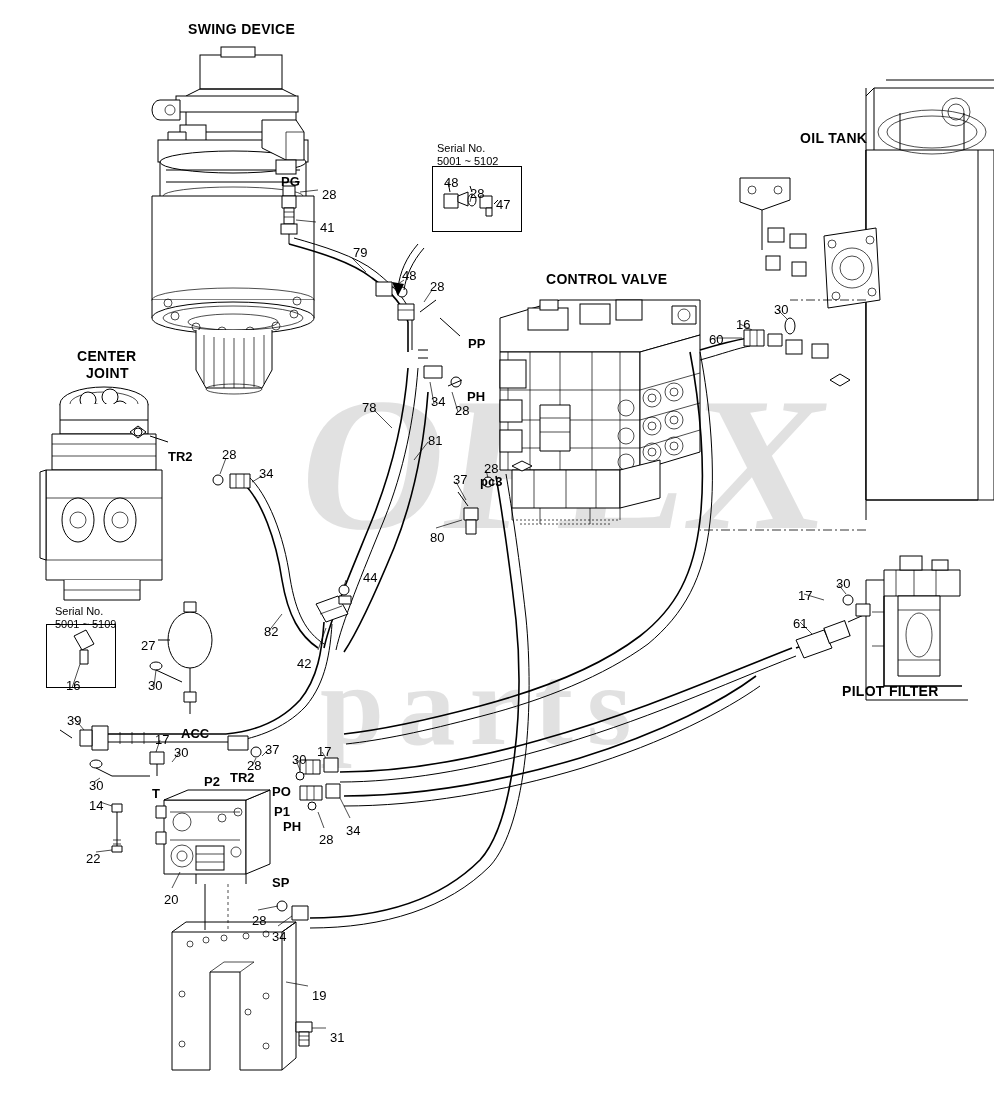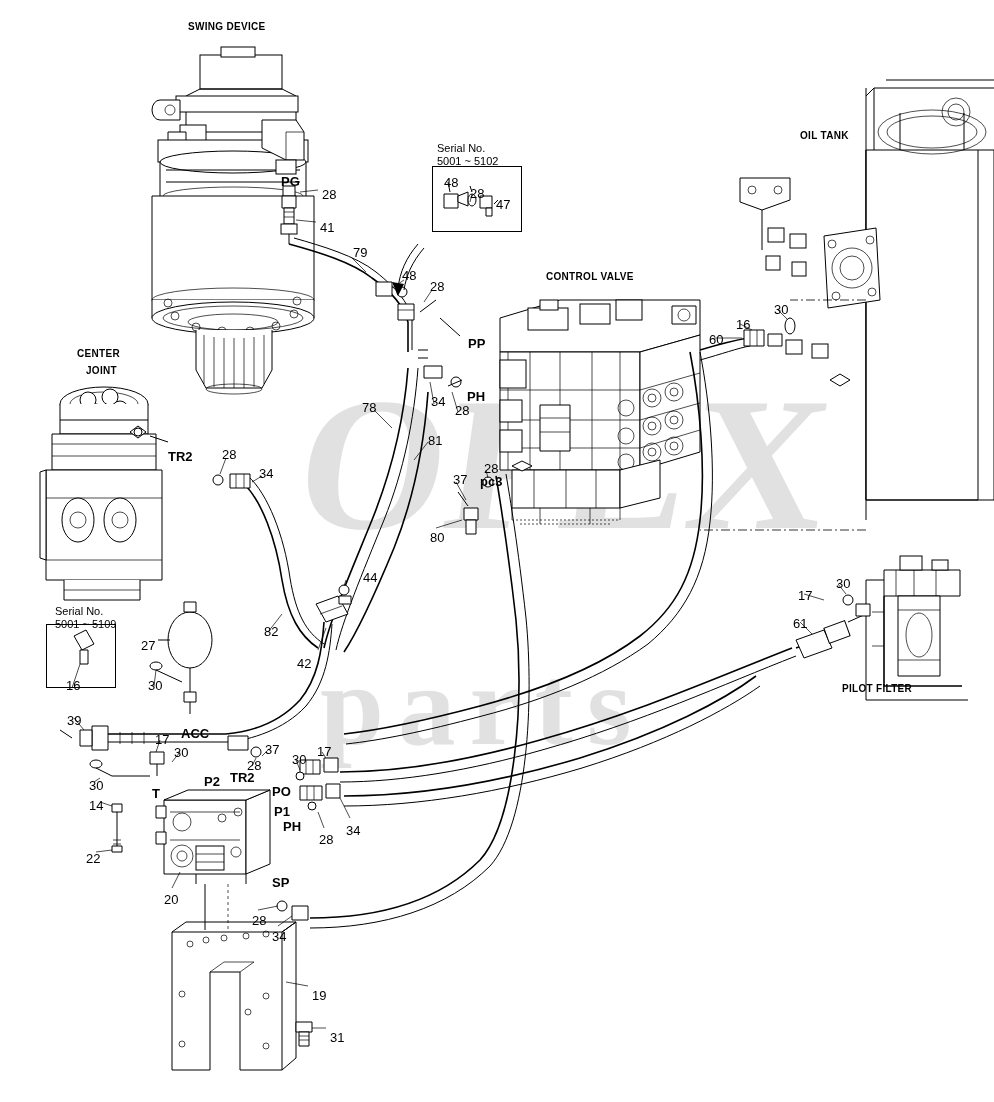--- a/index.html
+++ b/index.html
@@ -2,21 +2,21 @@
 <html><head>
 <meta charset="utf-8">
 <style>
   html,body{margin:0;padding:0;background:#ffffff;}
   body{width:994px;height:1102px;position:relative;overflow:hidden;
        font-family:"Liberation Sans", sans-serif;color:#000;}
   #sheet{position:absolute;left:0;top:0;width:994px;height:1102px;}
   .lbl{position:absolute;white-space:nowrap;line-height:1.05;}
   .num{font-size:13px;}
   .port{font-size:13px;font-weight:bold;}
-  .cap{font-size:10px;font-weight:bold;letter-spacing:.3px;}
+  .cap{font-size:14px;font-weight:bold;letter-spacing:.3px;}
   .serial{font-size:11px;line-height:1.2;}
   .wm{position:absolute;font-family:"Liberation Serif", serif;
       font-weight:bold;color:#c9c9c9;opacity:.55;pointer-events:none;}
   svg{position:absolute;left:0;top:0;}
   .ln{fill:none;stroke:#000;stroke-width:1;}
   .ln2{fill:none;stroke:#000;stroke-width:1.6;}
   .thin{fill:none;stroke:#000;stroke-width:.7;}
   .fillw{fill:#fff;stroke:#000;stroke-width:1;}
   .dash{fill:none;stroke:#000;stroke-width:.8;stroke-dasharray:9 3 2 3;}
   .box{position:absolute;border:1px solid #000;background:transparent;}

